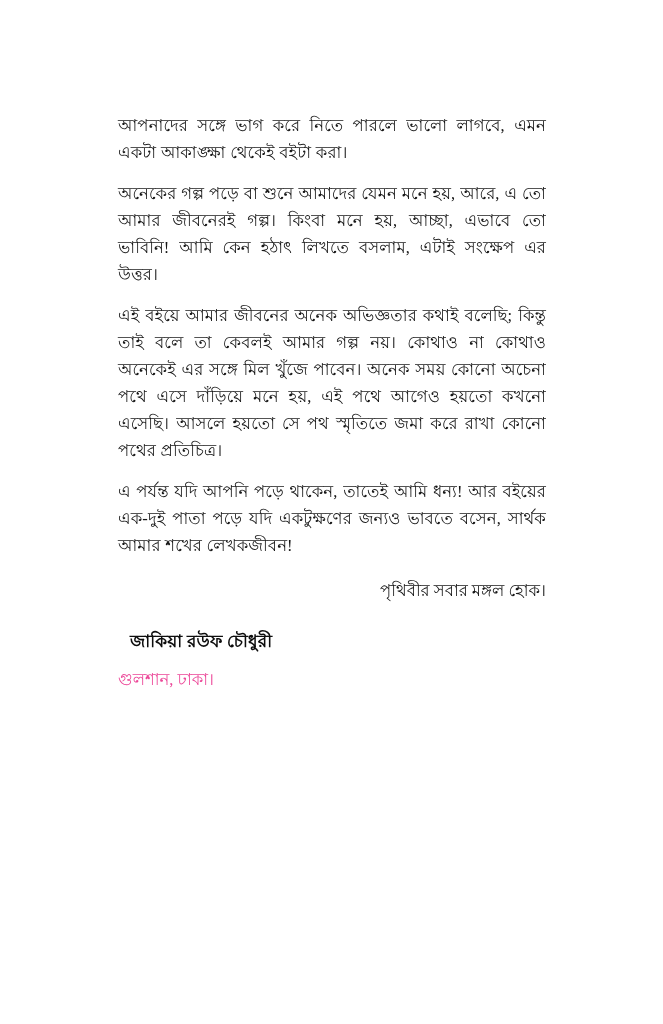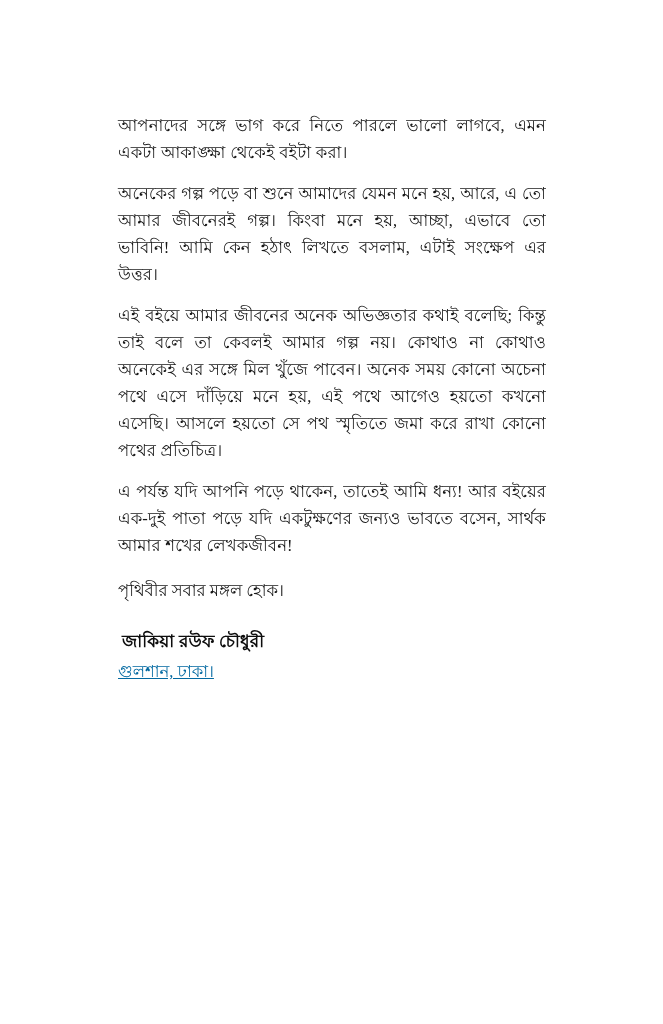--- a/index.html
+++ b/index.html
@@ -42,46 +42,45 @@
     color: #161616;
     font-family: Liberation Serif, serif;
   }
 
   .para:last-of-type {
     margin-bottom: 16px;
   }
 
   .para-closing {
     margin: 0;
-    text-align: left;
+    text-align: right;
     font-size: 16.5px;
     line-height: 27px;
     color: #161616;
   }
 
   .signature-block {
     margin-top: 24px;
   }
 
   .signature-name {
-    margin: 4px;
+    margin: 12px;
     font-size: 17px;
     line-height: 27px;
     font-weight: 700;
     color: #0d0d0d;
     letter-spacing: 0.2px;
   }
 
   .signature-place {
     margin: 2px 0 0 0;
     font-size: 16.5px;
     line-height: 26px;
     font-weight: 400;
-    color: #0369a1;
-    text-decoration: underline;
+    color: #ec4899;
   }
 
   
   .closing-group {
     margin-top: 18px;
   }
 </style>
 </head>
 <body style="background: rgb(255, 255, 255);">
 

